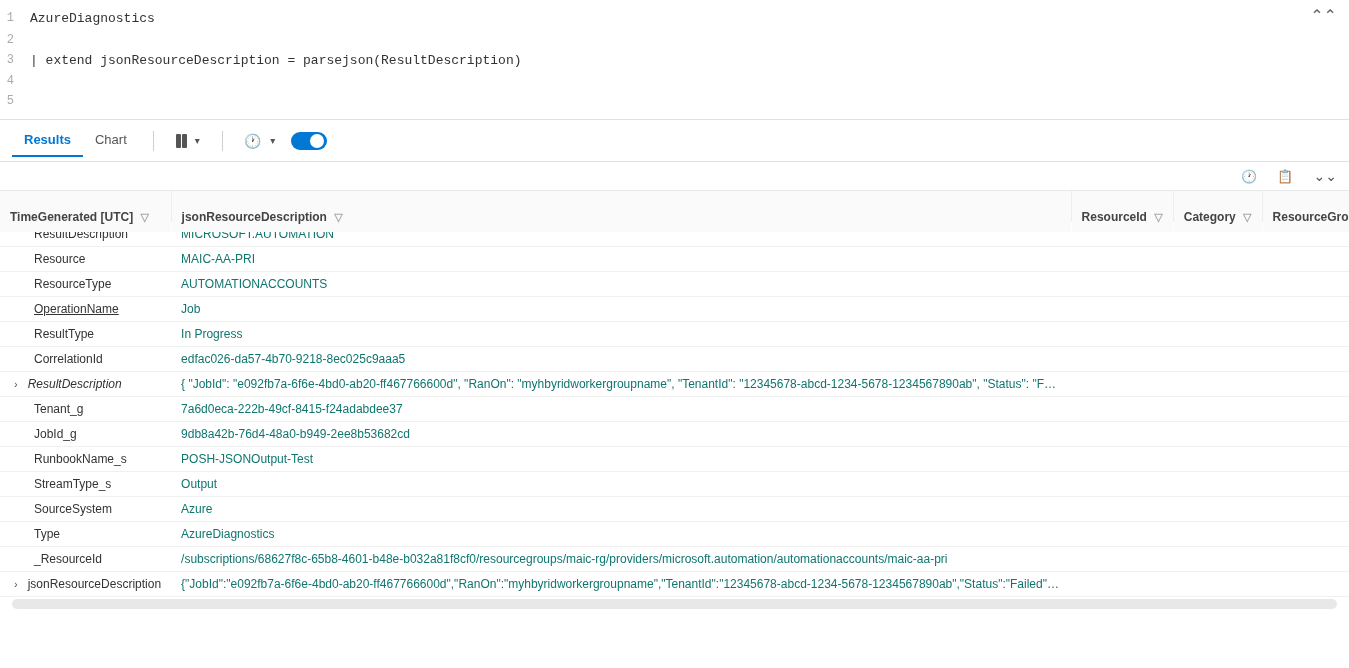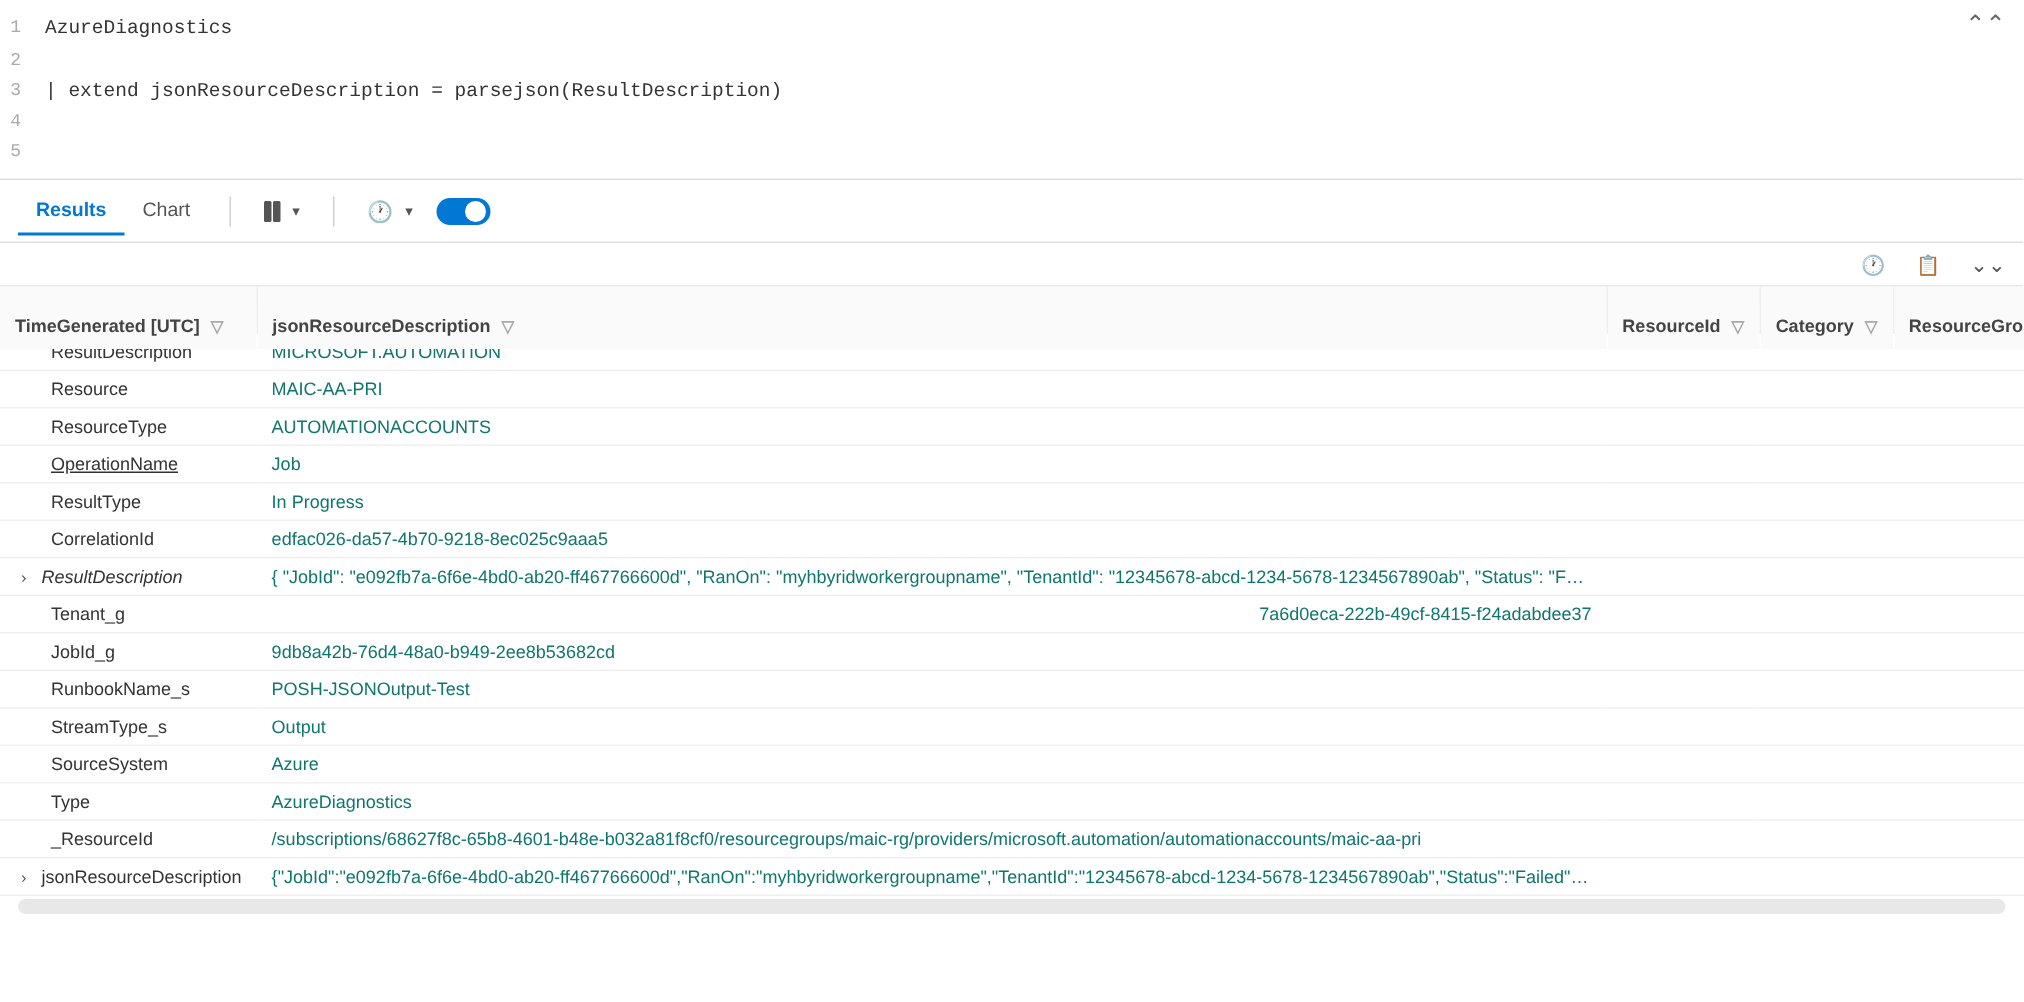--- a/index.html
+++ b/index.html
@@ -337,21 +337,21 @@
         </tr>
         <tr>
           <td style="white-space: nowrap;"><button class="expand-row-btn">›</button><span class="key-col" style="padding-left: 6px; font-style: italic;">ResultDescription</span></td>
           <td class="val-col" style="max-width: 900px; overflow: hidden; text-overflow: ellipsis; white-space: nowrap;">{ "JobId": "e092fb7a-6f6e-4bd0-ab20-ff467766600d", "RanOn": "myhbyridworkergroupname", "TenantId": "12345678-abcd-1234-5678-1234567890ab", "Status": "Failed", "JobInput": { "ModuleNa</td>
           <td></td>
           <td></td>
           <td></td>
         </tr>
         <tr>
           <td style="white-space: nowrap;"><span style="display: inline-block; width: 18px;"></span><span class="key-col" style="padding-left: 6px;">Tenant_g</span></td>
-          <td class="val-col" style="max-width: 900px; overflow: hidden; text-overflow: ellipsis; white-space: nowrap; text-align: right;">7a6d0eca-222b-49cf-8415-f24adabdee37</td>
+          <td class="val-col" style="max-width: 900px; overflow: hidden; text-overflow: ellipsis; white-space: nowrap;">7a6d0eca-222b-49cf-8415-f24adabdee37</td>
           <td></td>
           <td></td>
           <td></td>
         </tr>
         <tr>
           <td style="white-space: nowrap;"><span style="display: inline-block; width: 18px;"></span><span class="key-col" style="padding-left: 6px;">JobId_g</span></td>
           <td class="val-col" style="max-width: 900px; overflow: hidden; text-overflow: ellipsis; white-space: nowrap;">9db8a42b-76d4-48a0-b949-2ee8b53682cd</td>
           <td></td>
           <td></td>
           <td></td>

